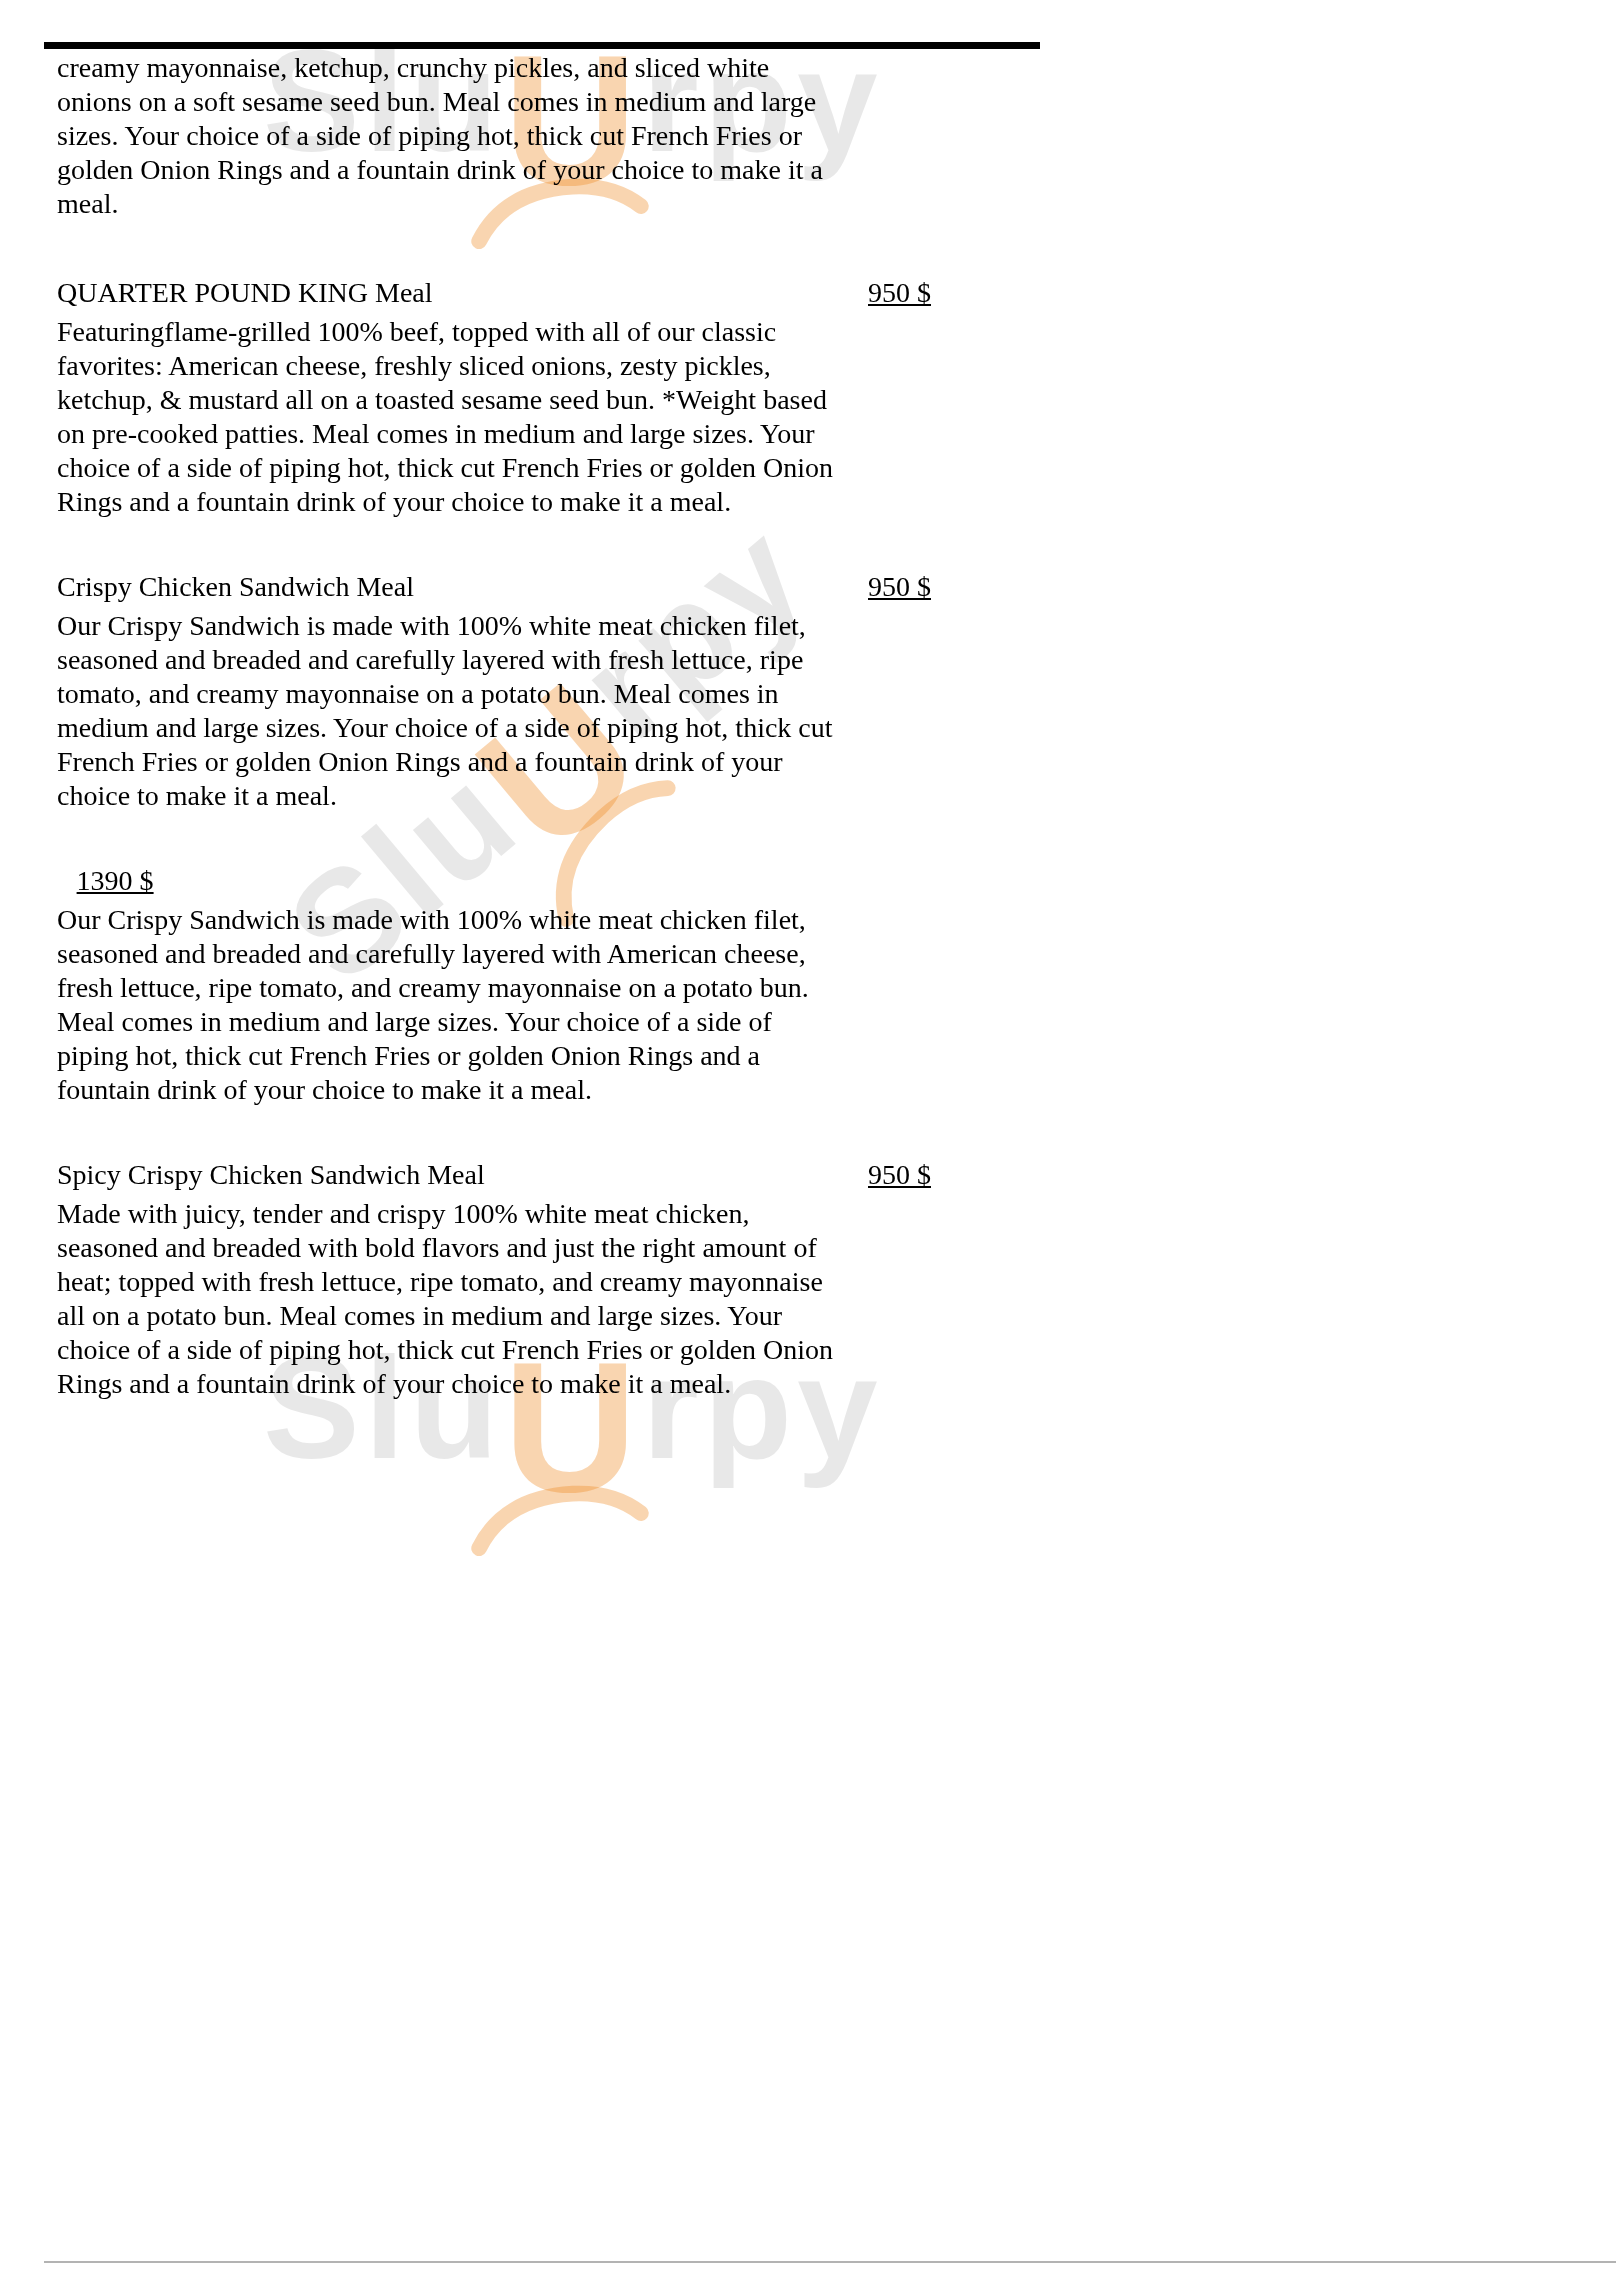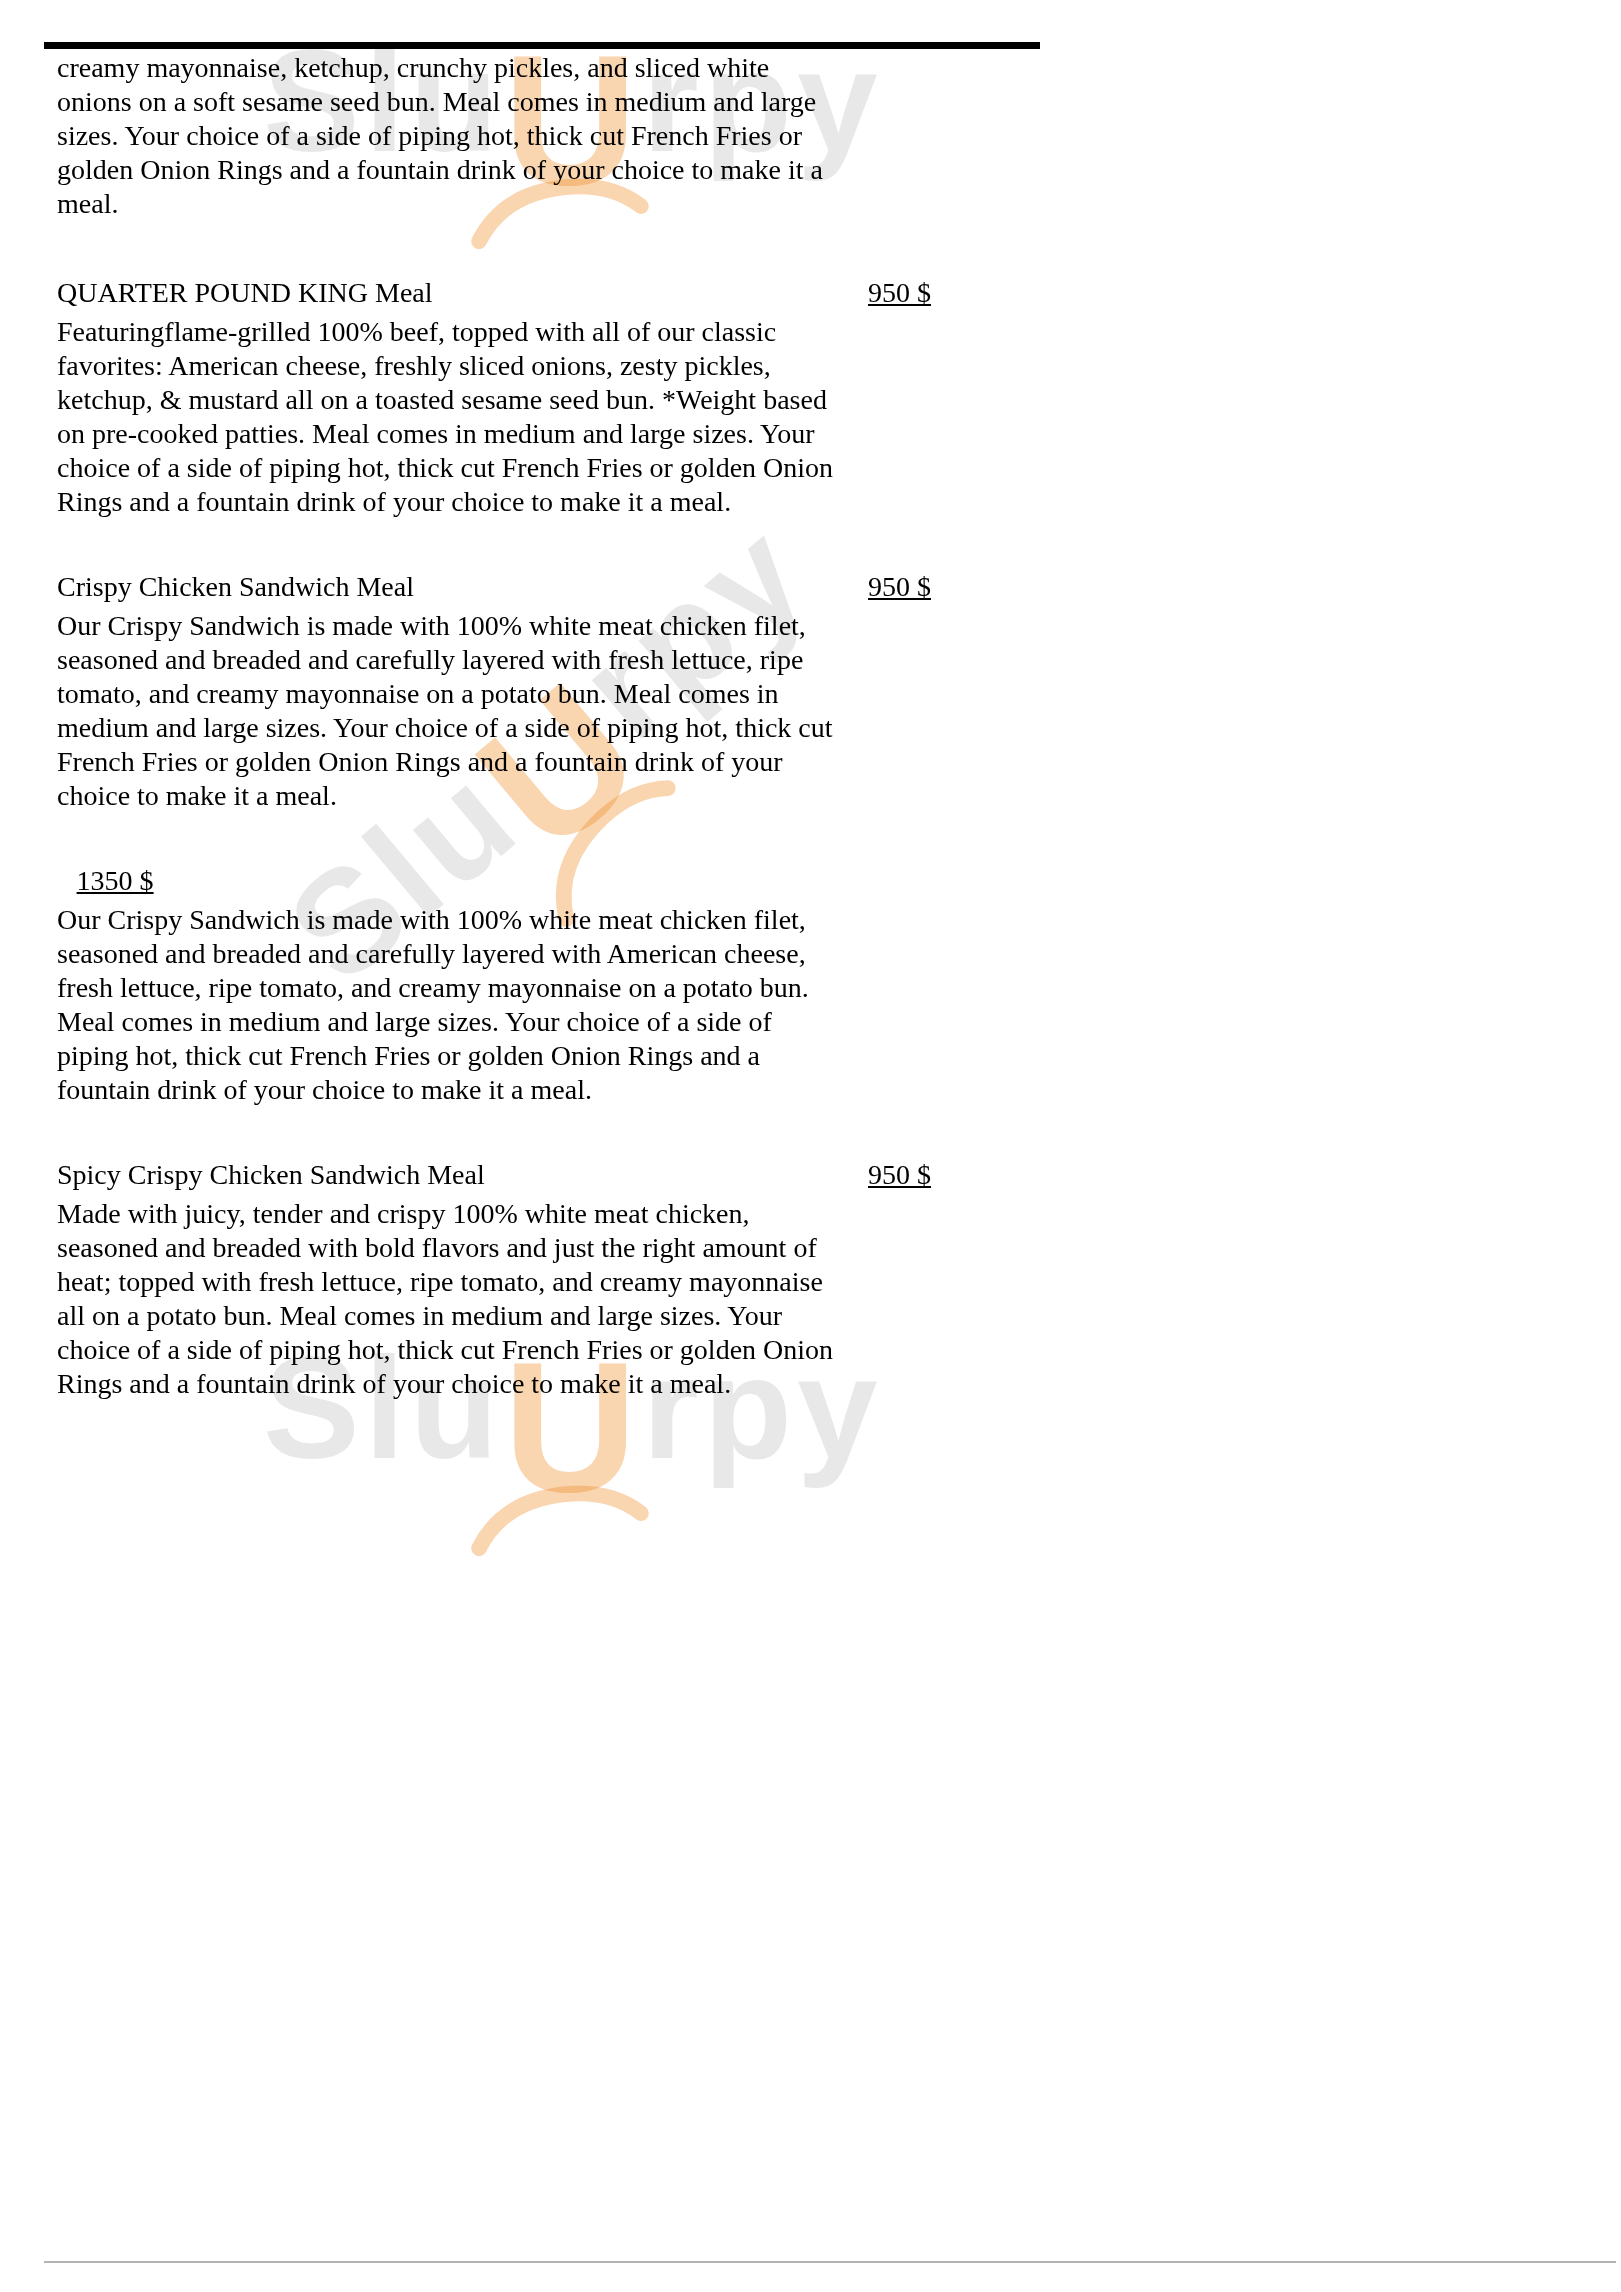--- a/index.html
+++ b/index.html
@@ -131,21 +131,21 @@
   <div class="item">
     <div class="item-head">
       <span class="item-name">Crispy Chicken Sandwich Meal</span>
       <span class="item-price">950 $</span>
     </div>
     <p class="item-desc">Our Crispy Sandwich is made with 100% white meat chicken filet, seasoned and breaded and carefully layered with fresh lettuce, ripe tomato, and creamy mayonnaise on a potato bun.  Meal comes in medium and large sizes. Your choice of a side of piping hot, thick cut French Fries or golden Onion Rings and a fountain drink of your choice to make it a meal.</p>
   </div>
 
   <div class="item">
     <div class="item-head">
-      <span class="item-price">1350 $</span>
+      <span class="item-price">1390 $</span>
     </div>
     <p class="item-desc">Our Crispy Sandwich is made with 100% white meat chicken filet, seasoned and breaded and carefully layered with American cheese, fresh lettuce, ripe tomato, and creamy mayonnaise on a potato bun. Meal comes in medium and large sizes. Your choice of a side of piping hot, thick cut French Fries or golden Onion Rings and a fountain drink of your choice to make it a meal.</p>
   </div>
 
   <div class="item">
     <div class="item-head">
       <span class="item-name">Spicy Crispy Chicken Sandwich Meal</span>
       <span class="item-price">950 $</span>
     </div>
     <p class="item-desc">Made with juicy, tender and crispy 100% white meat chicken, seasoned and breaded with bold flavors and just the right amount of heat; topped with fresh lettuce, ripe tomato, and creamy mayonnaise all on a potato bun. Meal comes in medium and large sizes. Your choice of a side of piping hot, thick cut French Fries or golden Onion Rings and a fountain drink of your choice to make it a meal.</p>

